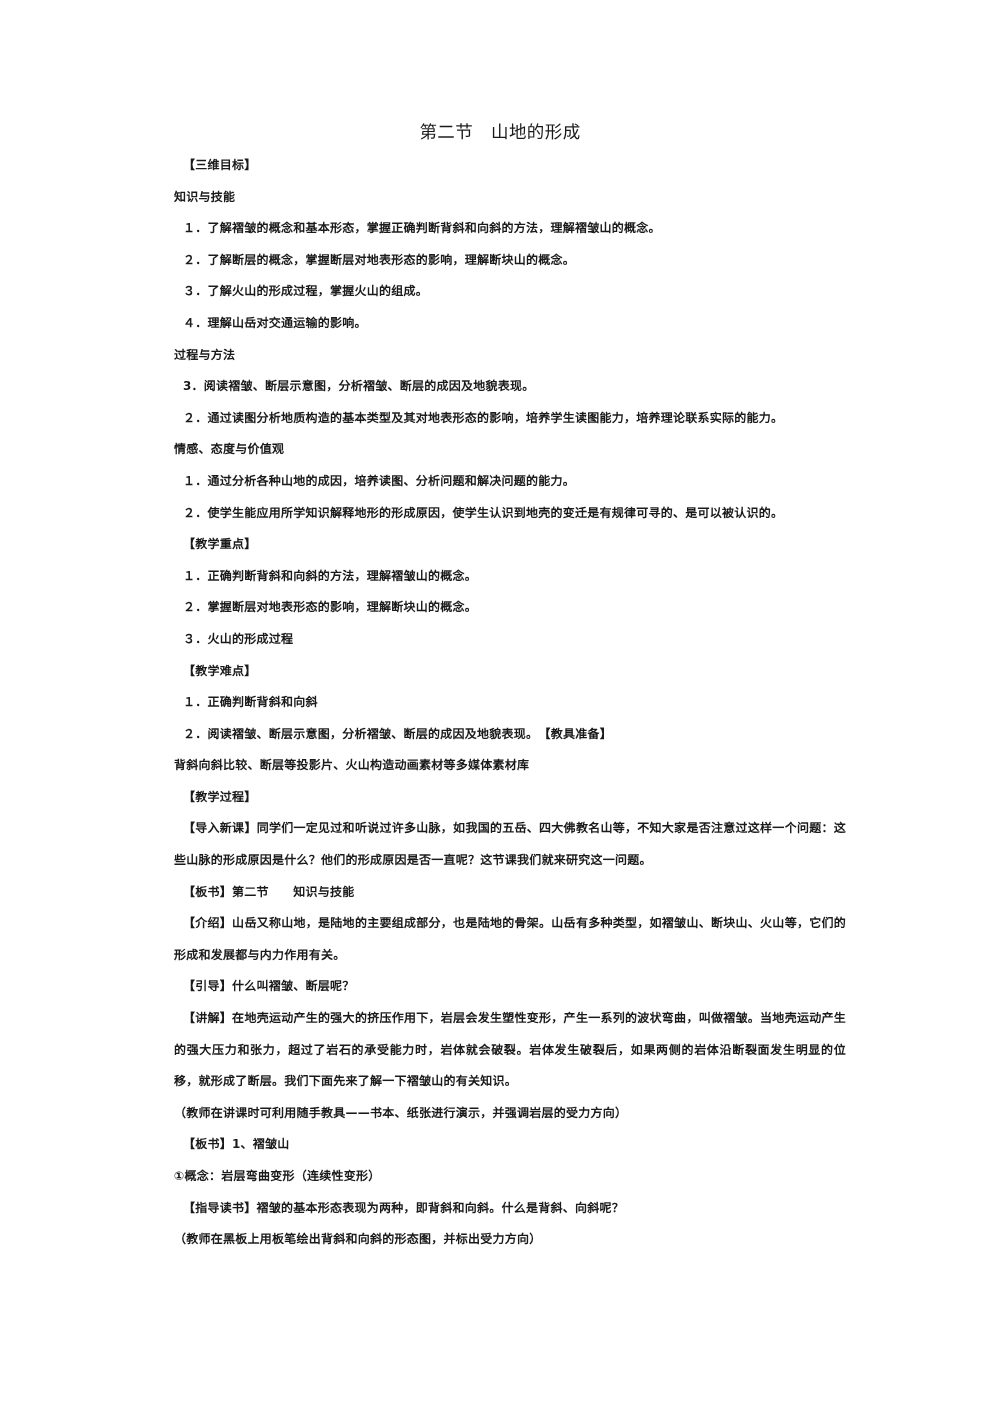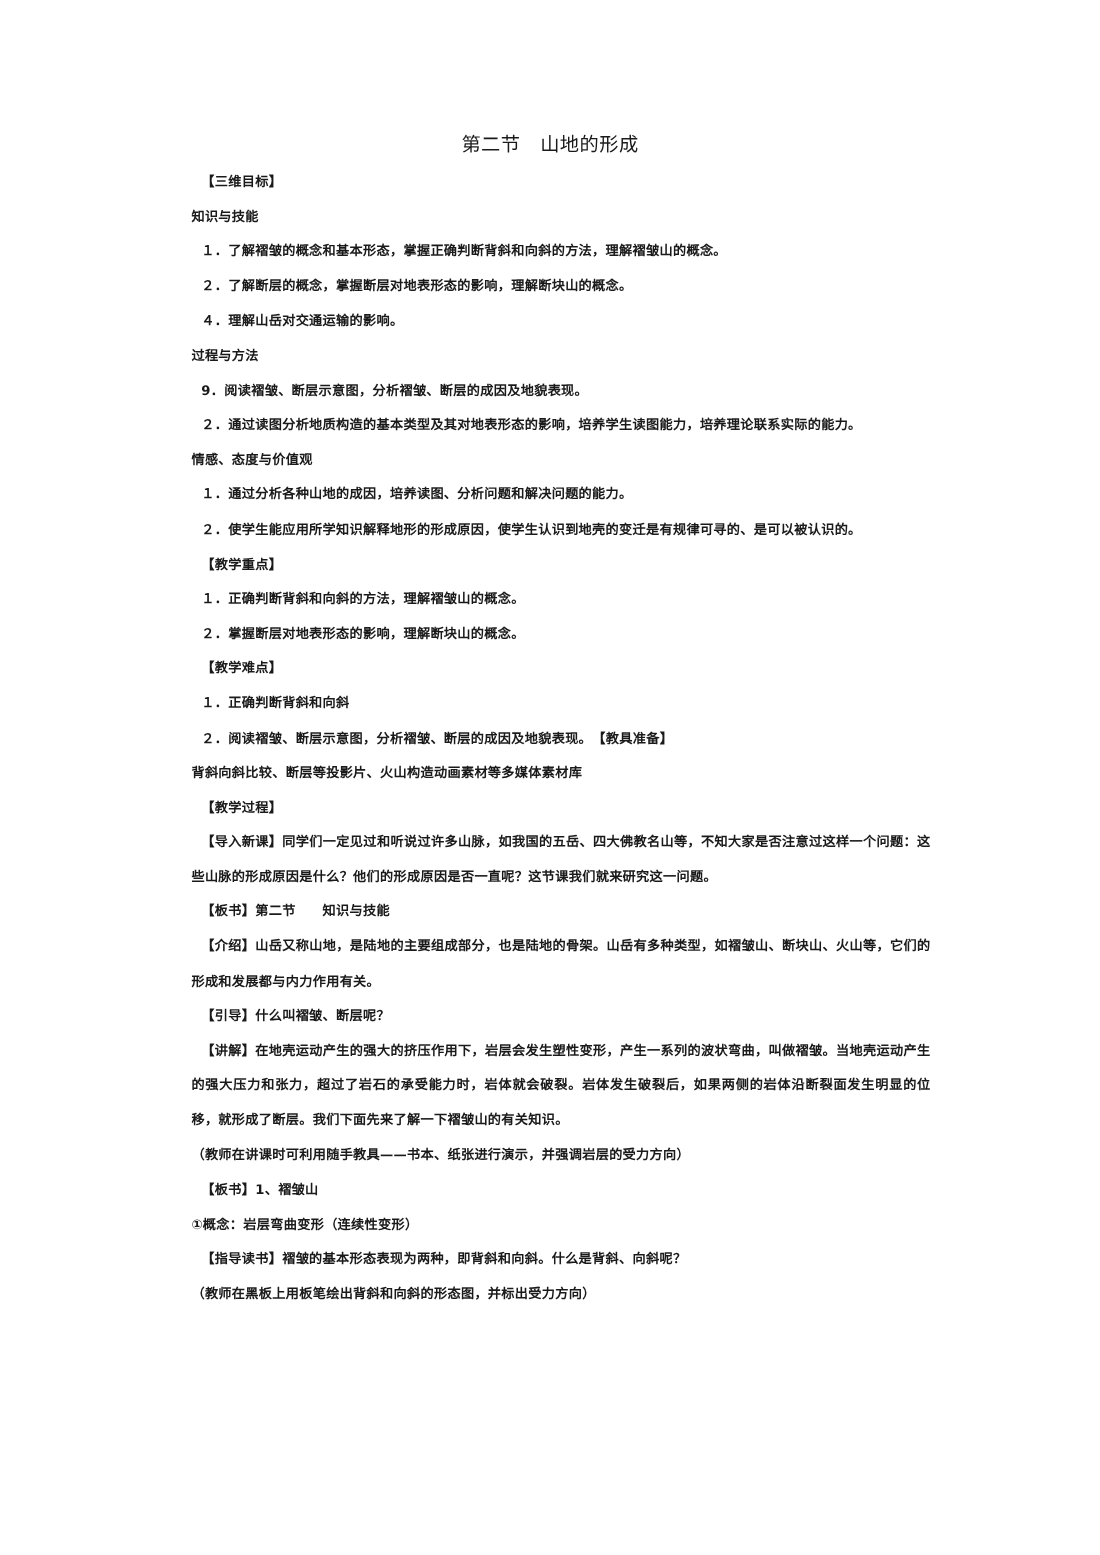--- a/index.html
+++ b/index.html
@@ -59,30 +59,32 @@
 
 <div id="page" style="background: rgb(255, 255, 255);">
 
   <div class="doc-title">第二节　山地的形成</div>
 
   <div id="body-text">
       <div class="ln ind1">【三维目标】</div>
       <div class="ln ind0">知识与技能</div>
       <div class="ln ind1">１．了解褶皱的概念和基本形态，掌握正确判断背斜和向斜的方法，理解褶皱山的概念。</div>
       <div class="ln ind1">２．了解断层的概念，掌握断层对地表形态的影响，理解断块山的概念。</div>
+      <div class="ln ind1">３．了解火山的形成过程，掌握火山的组成。</div>
       <div class="ln ind1">４．理解山岳对交通运输的影响。</div>
       <div class="ln ind0">过程与方法</div>
-      <div class="ln ind1">9．阅读褶皱、断层示意图，分析褶皱、断层的成因及地貌表现。</div>
+      <div class="ln ind1">3．阅读褶皱、断层示意图，分析褶皱、断层的成因及地貌表现。</div>
       <div class="ln ind1">２．通过读图分析地质构造的基本类型及其对地表形态的影响，培养学生读图能力，培养理论联系实际的能力。</div>
       <div class="ln ind0">情感、态度与价值观</div>
       <div class="ln ind1">１．通过分析各种山地的成因，培养读图、分析问题和解决问题的能力。</div>
       <div class="ln ind1">２．使学生能应用所学知识解释地形的形成原因，使学生认识到地壳的变迁是有规律可寻的、是可以被认识的。</div>
       <div class="ln ind1">【教学重点】</div>
       <div class="ln ind1">１．正确判断背斜和向斜的方法，理解褶皱山的概念。</div>
       <div class="ln ind1">２．掌握断层对地表形态的影响，理解断块山的概念。</div>
+      <div class="ln ind1">３．火山的形成过程</div>
       <div class="ln ind1">【教学难点】</div>
       <div class="ln ind1">１．正确判断背斜和向斜</div>
       <div class="ln ind1">２．阅读褶皱、断层示意图，分析褶皱、断层的成因及地貌表现。　【教具准备】</div>
       <div class="ln ind0">背斜向斜比较、断层等投影片、火山构造动画素材等多媒体素材库</div>
       <div class="ln ind1">【教学过程】</div>
       <div class="ln ind1">【导入新课】同学们一定见过和听说过许多山脉，如我国的五岳、四大佛教名山等，不知大家是否注意过这样一个问题：这些山脉的形成原因是什么？他们的形成原因是否一直呢？这节课我们就来研究这一问题。</div>
       <div class="ln ind1">【板书】第二节　　知识与技能</div>
       <div class="ln ind1">【介绍】山岳又称山地，是陆地的主要组成部分，也是陆地的骨架。山岳有多种类型，如褶皱山、断块山、火山等，它们的形成和发展都与内力作用有关。</div>
       <div class="ln ind1">【引导】什么叫褶皱、断层呢？</div>
       <div class="ln ind1">【讲解】在地壳运动产生的强大的挤压作用下，岩层会发生塑性变形，产生一系列的波状弯曲，叫做褶皱。当地壳运动产生的强大压力和张力，超过了岩石的承受能力时，岩体就会破裂。岩体发生破裂后，如果两侧的岩体沿断裂面发生明显的位移，就形成了断层。我们下面先来了解一下褶皱山的有关知识。</div>

